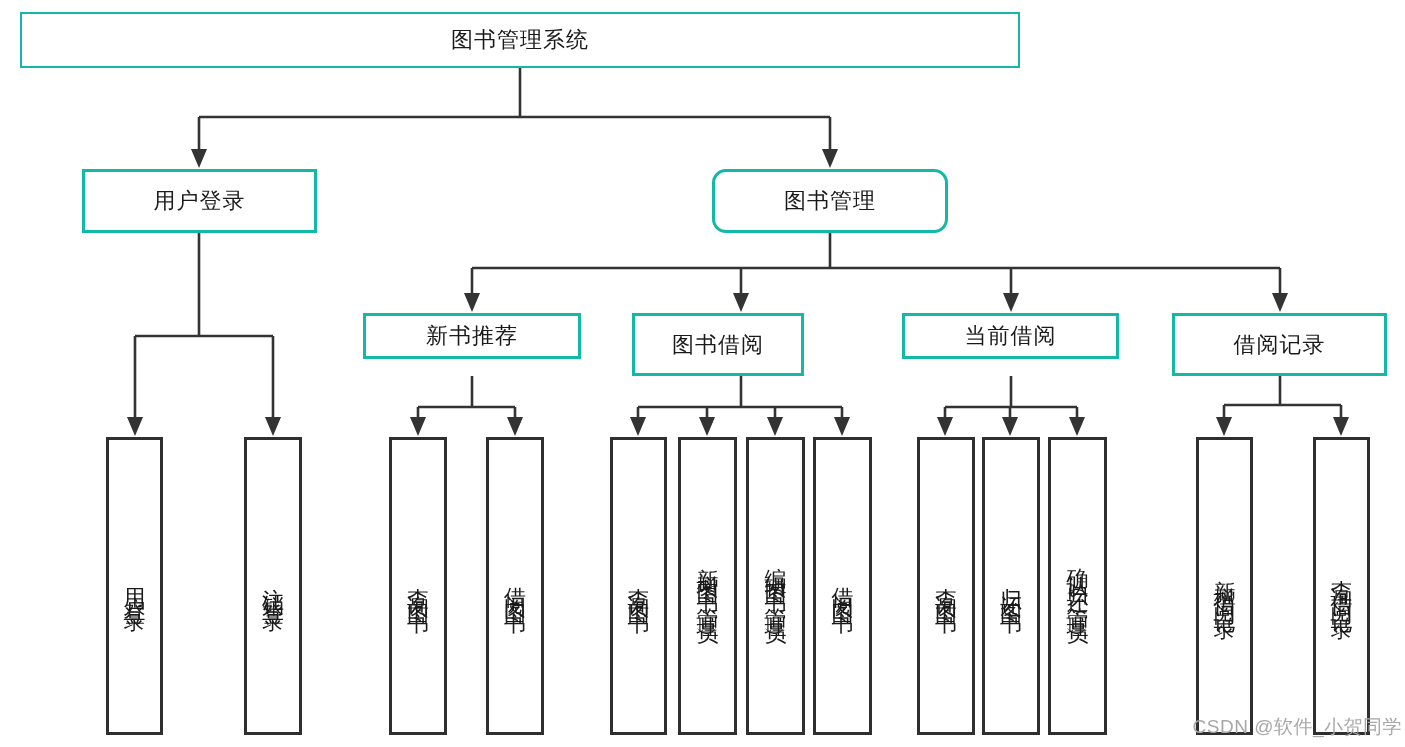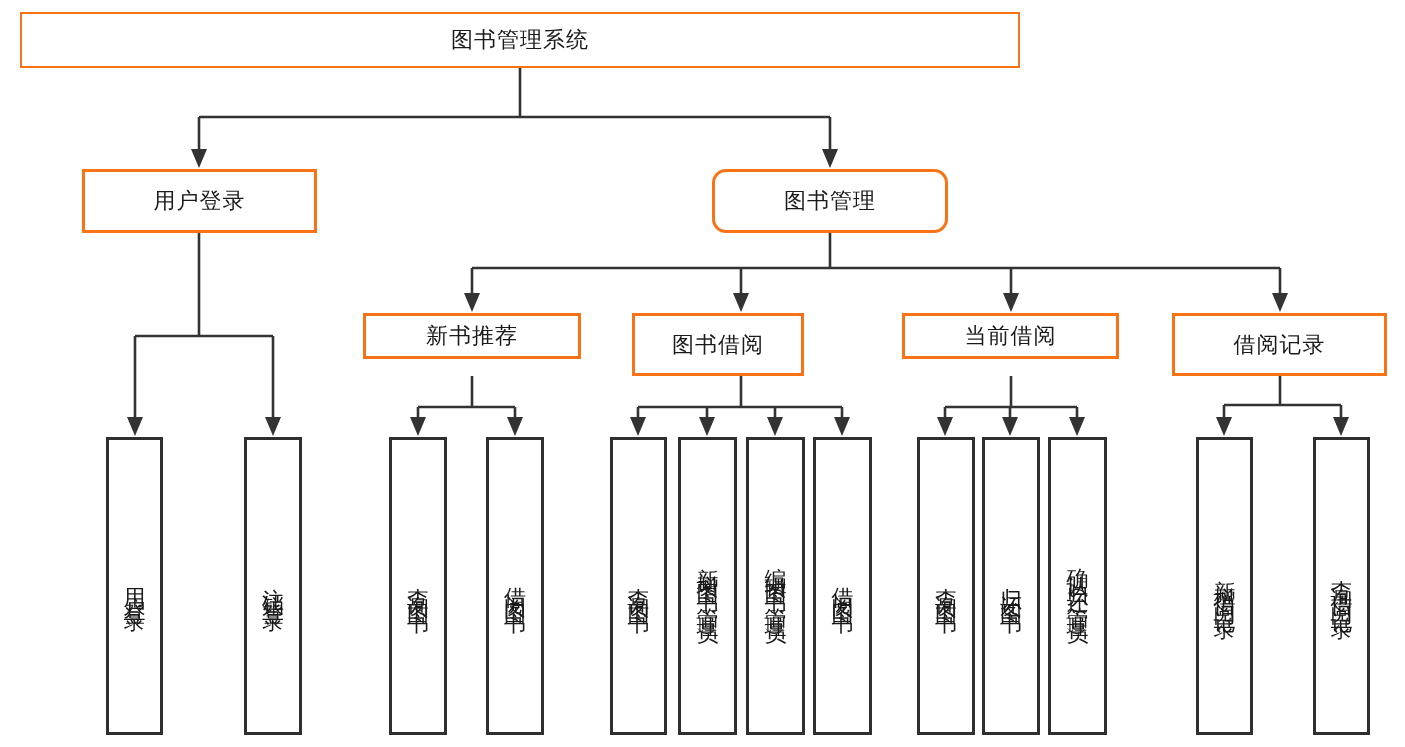--- a/index.html
+++ b/index.html
@@ -17,21 +17,21 @@
   }
   svg.wires {
     position: absolute;
     left: 0; top: 0;
     width: 1405px;
     height: 747px;
   }
   .hbox {
     position: absolute;
     box-sizing: border-box;
-    border: 3px solid #f97316;
+    border: 3px solid #14b8a6;
     background: #ffffff;
     display: flex;
     align-items: center;
     justify-content: center;
     font-size: 22px;
     color: #1a1a1a;
     white-space: nowrap;
     letter-spacing: 1px;
   }
   .hbox.root {
@@ -108,14 +108,15 @@
   <div class="vbox" style="left:746px; top:437px; width:59px; height:298px;">编辑图书（管理员）</div>
   <div class="vbox" style="left:813px; top:437px; width:59px; height:298px;">借阅图书</div>
 
   <div class="vbox" style="left:917px; top:437px; width:58px; height:298px;">查询图书</div>
   <div class="vbox" style="left:982px; top:437px; width:58px; height:298px;">归还图书</div>
   <div class="vbox" style="left:1048px; top:437px; width:59px; height:298px;">确认归还（管理员）</div>
 
   <div class="vbox" style="left:1196px; top:437px; width:57px; height:298px;">新增借阅记录</div>
   <div class="vbox" style="left:1313px; top:437px; width:57px; height:298px;">查询借阅记录</div>
 
+  <div class="watermark">CSDN @软件_小贺同学</div>
 
 </div>
 
 </body></html>

